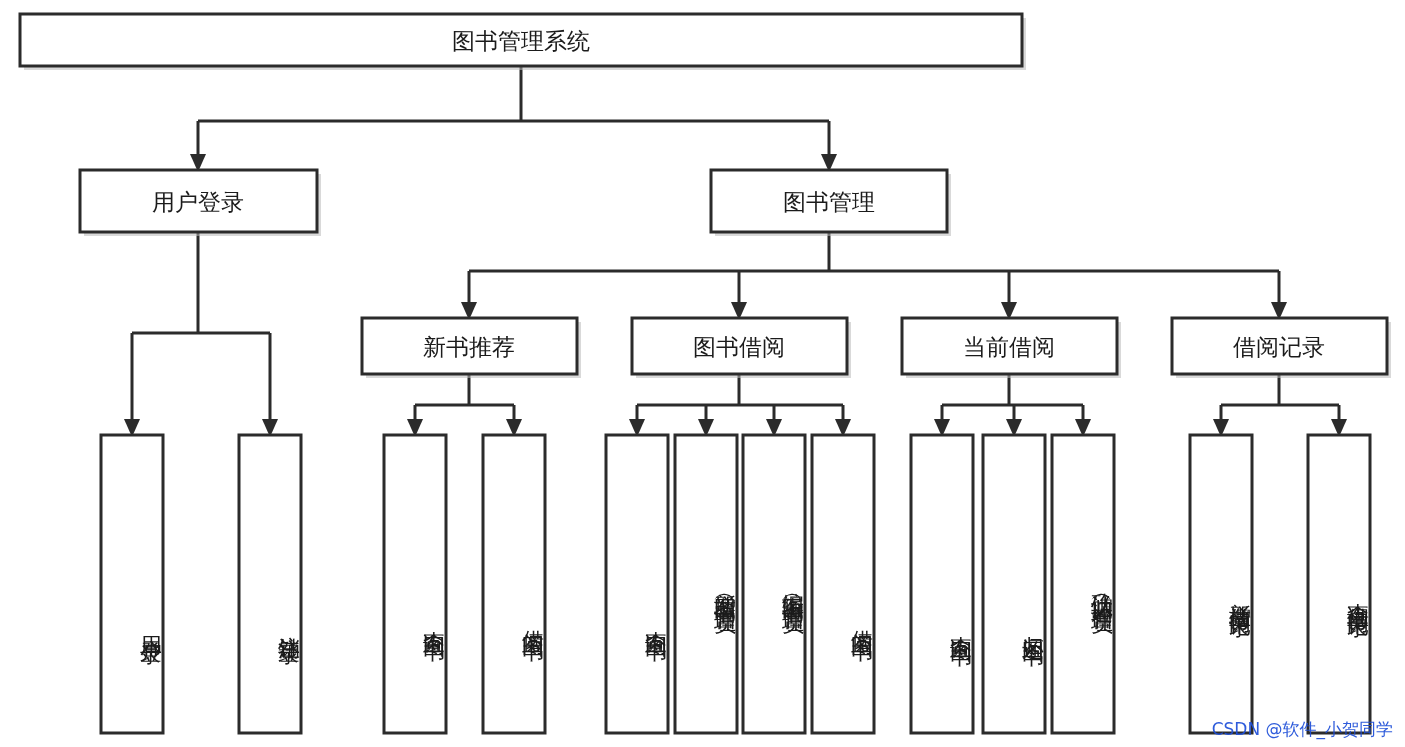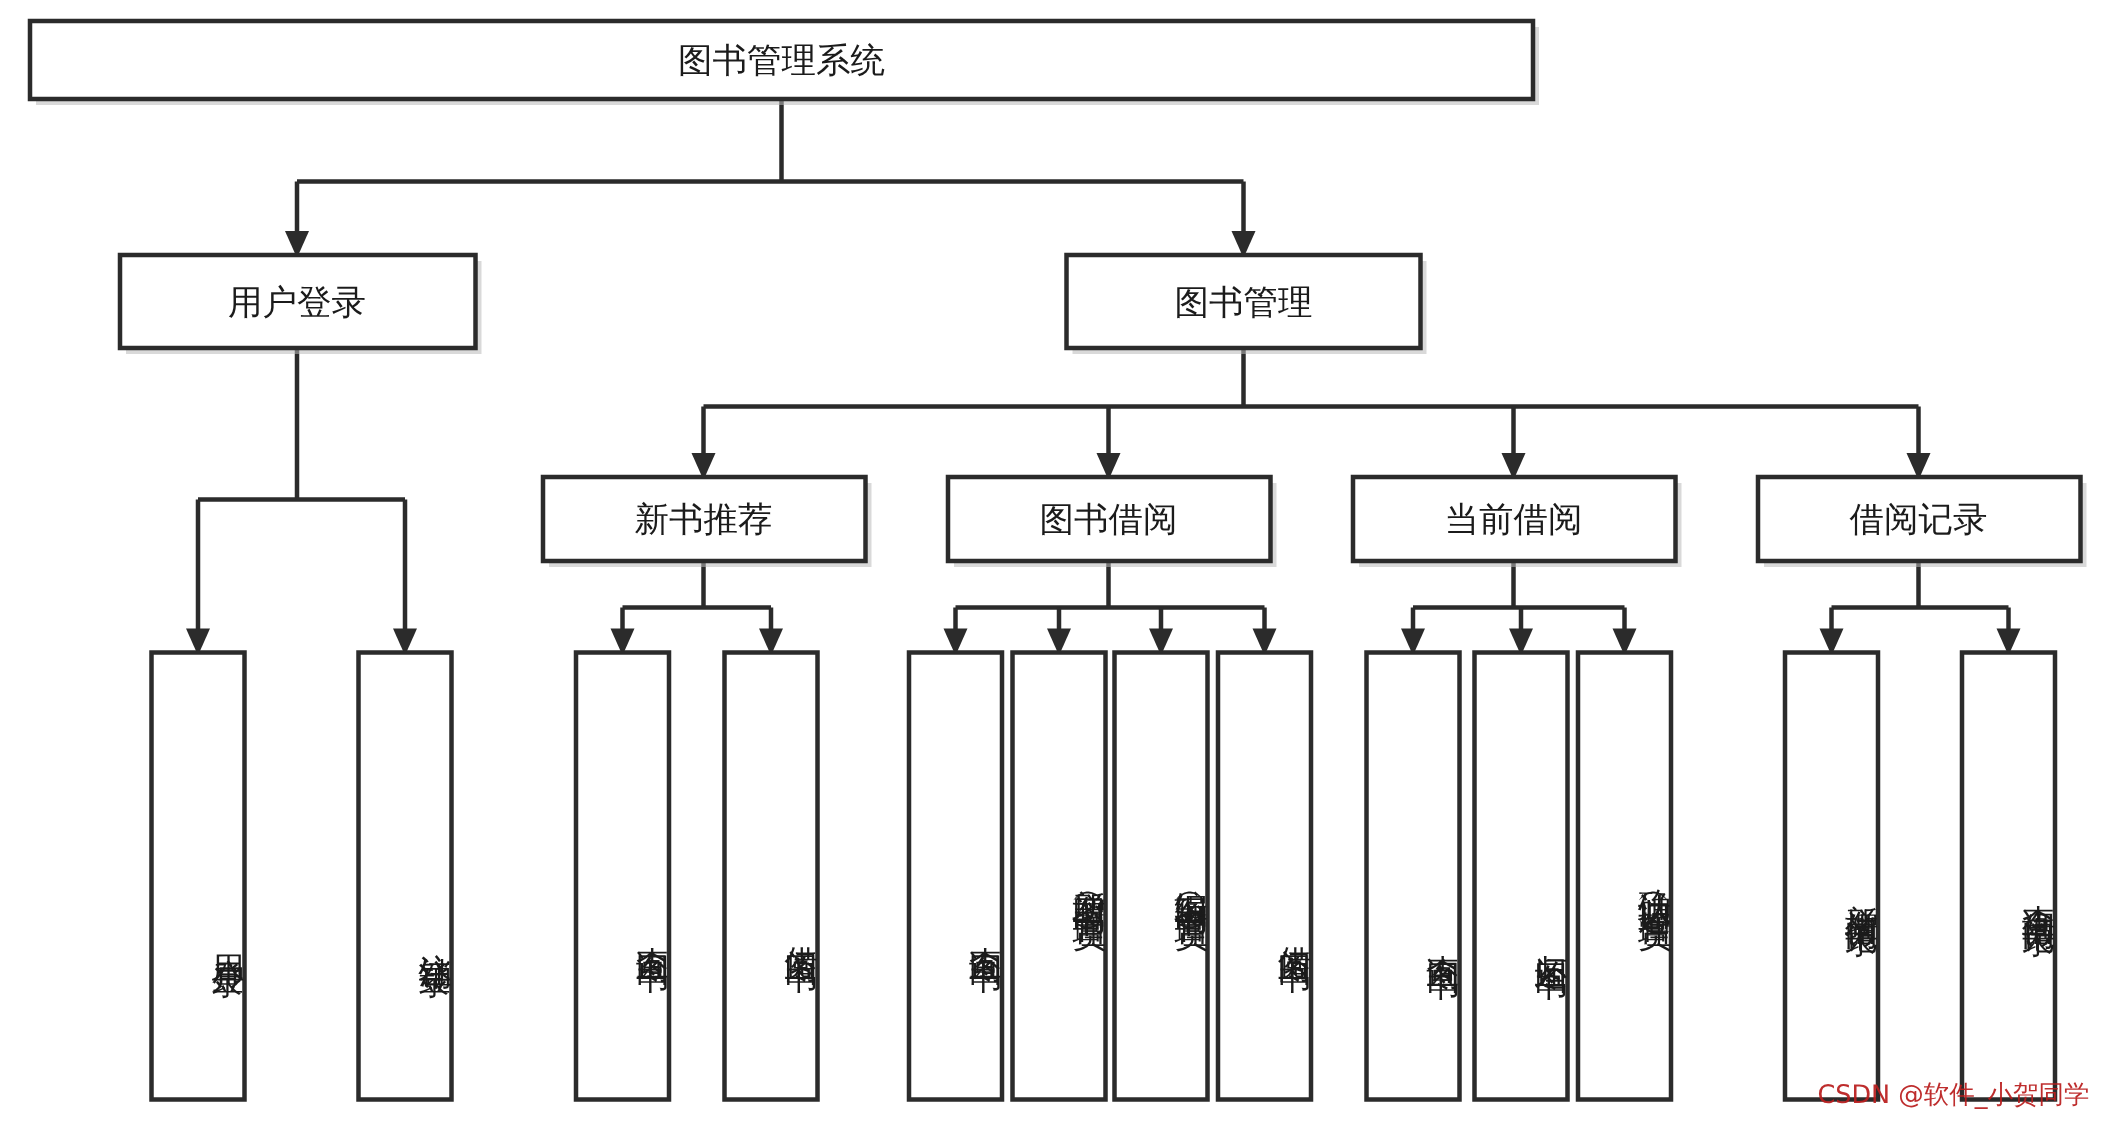--- a/index.html
+++ b/index.html
@@ -65,21 +65,21 @@
     color: #1b1b1b;
     white-space: nowrap;
     pointer-events: none;
   }
   .watermark {
     position: absolute;
     right: 12px;
     bottom: 6px;
     font-family: "DejaVu Sans", "Liberation Sans", sans-serif;
     font-size: 17px;
-    color: #b91c1c;
+    color: #1d4ed8;
     opacity: 0.92;
     white-space: nowrap;
   }
 </style>
 </head>
 <body>
 
 <div id="diagram-root">
 
   <svg class="diagram-canvas" viewBox="0 0 1405 747">

